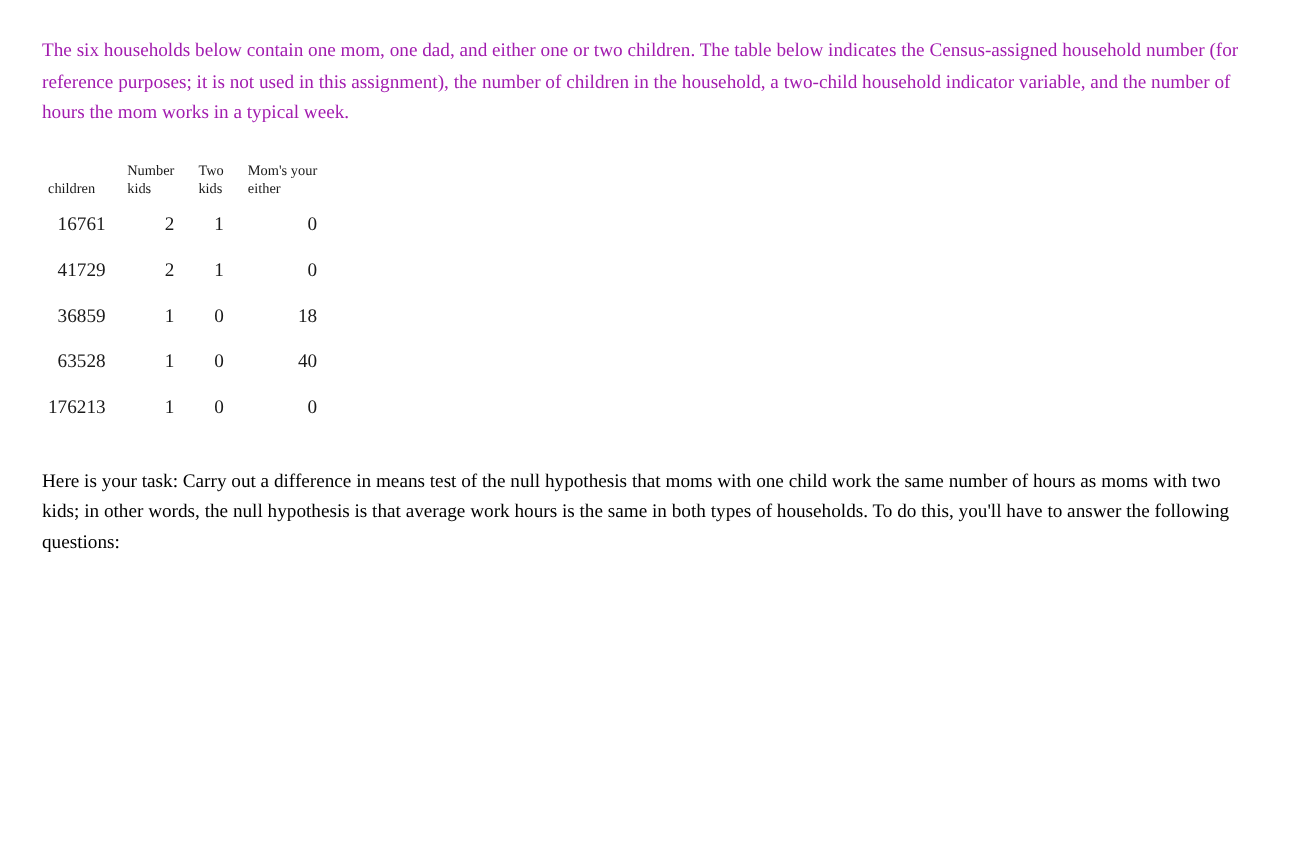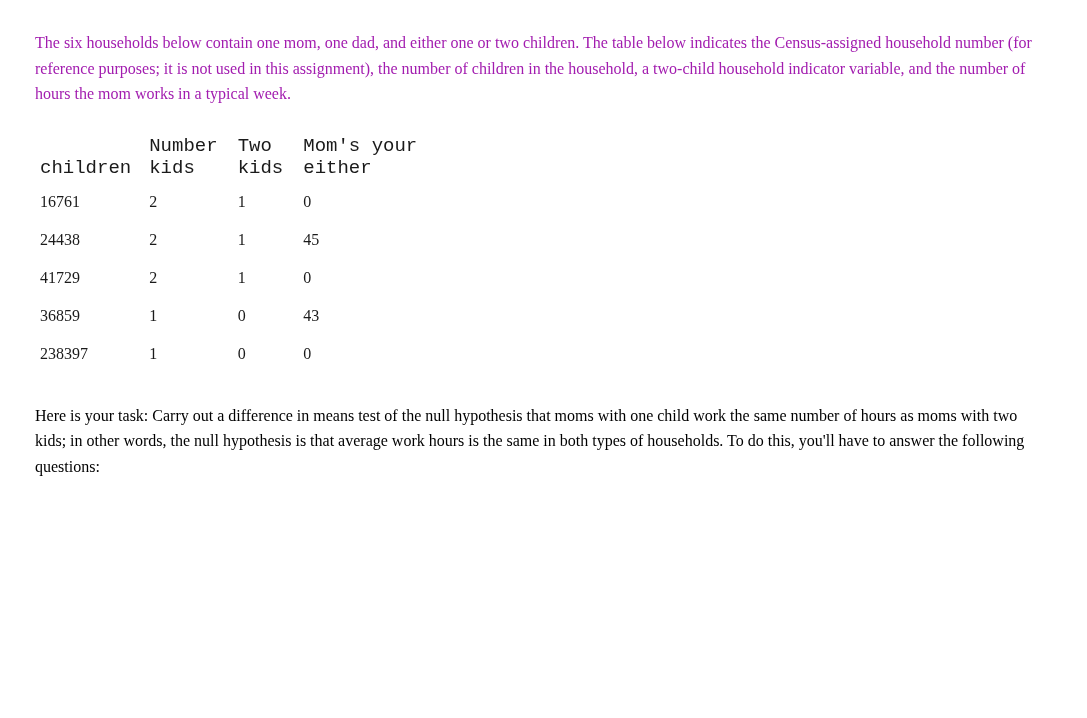--- a/index.html
+++ b/index.html
@@ -29,31 +29,30 @@
       margin-left: 5px;
     }
 
     .data-table th {
       font-weight: normal;
       text-decoration: underline;
       text-align: left;
       padding: 0 20px 4px 0;
       vertical-align: bottom;
       color: #1a1a1a;
-      font-size: 19px;
-      font-family: Liberation Mono, monospace;
+      font-size: 12px;
     }
 
     .data-table th.col-household {
       padding-right: 18px;
     }
 
     .data-table td {
       padding: 10px 20px 10px 0;
-      text-align: left;
+      text-align: right;
       color: #1a1a1a;
       font-size: 16px;
       vertical-align: middle;
       margin-left: 48px;
     }
 
     .data-table td.col-household {
       padding-right: 18px;
     }
 
@@ -100,39 +99,39 @@
     </tr>
   </thead>
   <tbody id="table-body">
   <tr>
         <td class="col-household">16761</td>
         <td>2</td>
         <td>1</td>
         <td>0</td>
       </tr>
       <tr>
-        <td class="col-household">24438</td>
-        <td>2</td>
-        <td>1</td>
-        <td>45</td>
-      </tr>
-      <tr>
         <td class="col-household">41729</td>
         <td>2</td>
         <td>1</td>
         <td>0</td>
       </tr>
       <tr>
         <td class="col-household">36859</td>
         <td>1</td>
         <td>0</td>
-        <td>43</td>
+        <td>18</td>
       </tr>
       <tr>
-        <td class="col-household">238397</td>
+        <td class="col-household">63528</td>
+        <td>1</td>
+        <td>0</td>
+        <td>40</td>
+      </tr>
+      <tr>
+        <td class="col-household">176213</td>
         <td>1</td>
         <td>0</td>
         <td>0</td>
       </tr>
     </tbody>
 </table>
 
 <p class="conclusion-paragraph">Here is your task: Carry out a difference in means test of the null hypothesis that moms with one child work the same number of hours as moms with two kids; in other words, the null hypothesis is that average work hours is the same in both types of households.  To do this, you'll have to answer the following questions:</p>
 
 </body></html>

